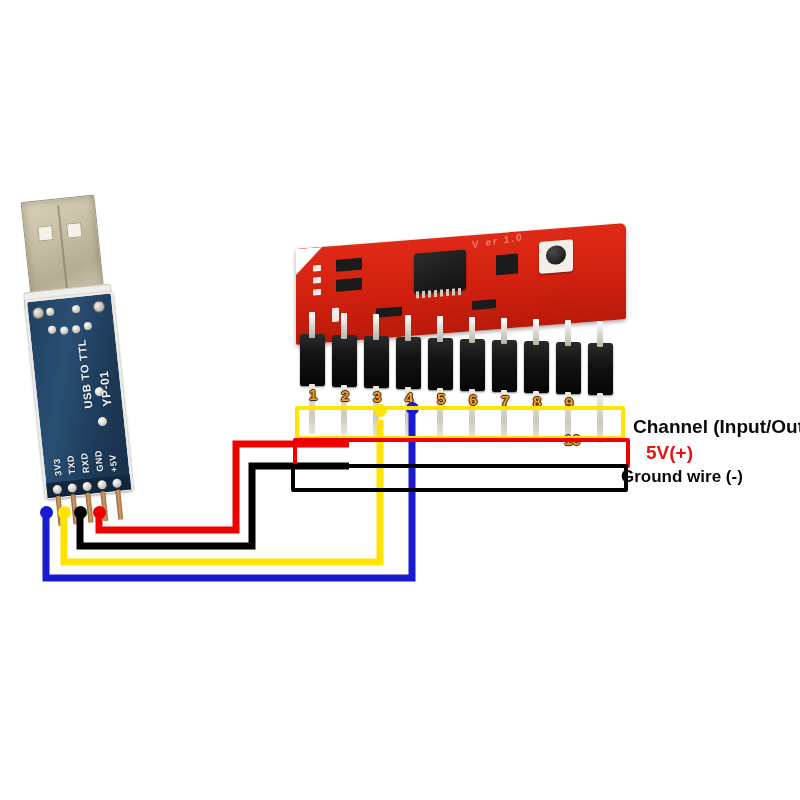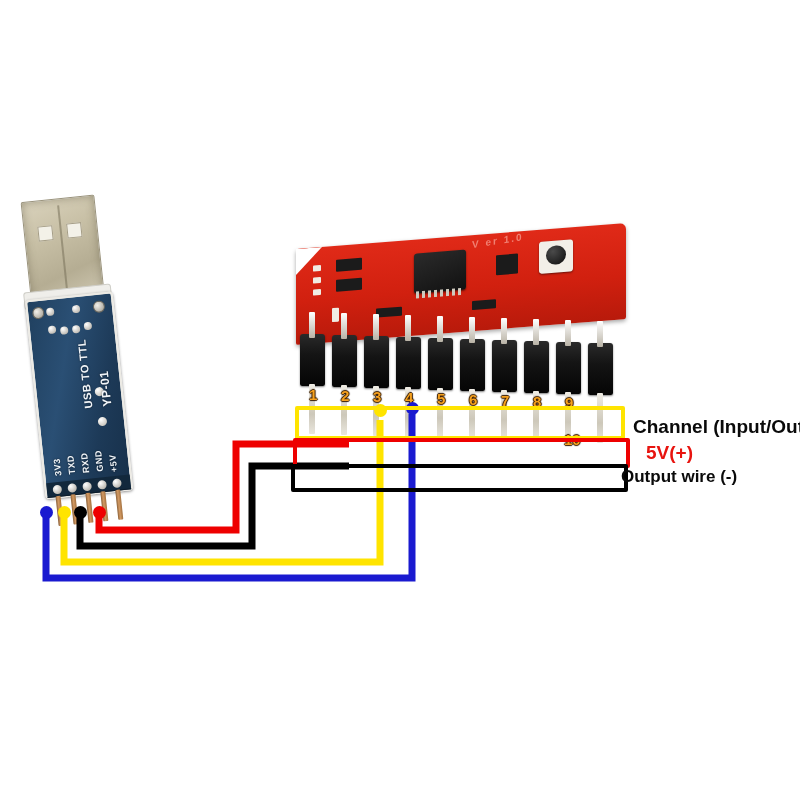--- a/index.html
+++ b/index.html
@@ -425,15 +425,15 @@
 
   <div class="wire-dot" style="left:374px; top:404px; background:#ffe400;"></div>
   <div class="wire-dot" style="left:406px; top:402px; background:#1a1ad0;"></div>
 
   <div class="rect rect-yellow" style="left:295px; top:406px; width:330px; height:34px;"></div>
   <div class="rect rect-red" style="left:293px; top:438px; width:337px; height:30px;"></div>
   <div class="rect rect-black" style="left:291px; top:464px; width:337px; height:28px;"></div>
 
   <div class="callout callout-channel" style="left:633px; top:417px;">Channel (Input/Output)</div>
   <div class="callout callout-5v" style="left:634px; top:443px;margin-left:12px;">5V(+)</div>
-  <div class="callout callout-gnd" style="left:621px; top:468px;">Output wire (-)</div>
+  <div class="callout callout-gnd" style="left:621px; top:468px;">Ground wire (-)</div>
 
 </div>
 
 </body></html>

